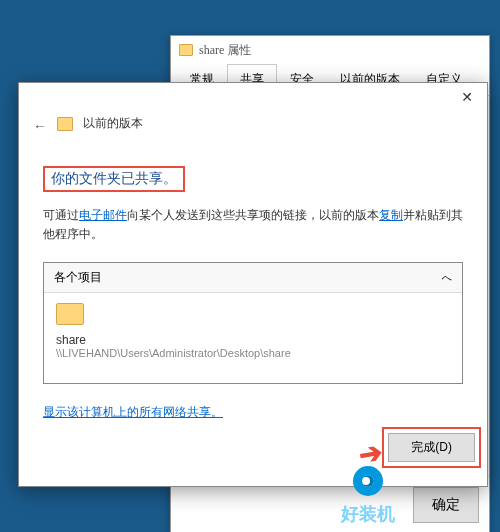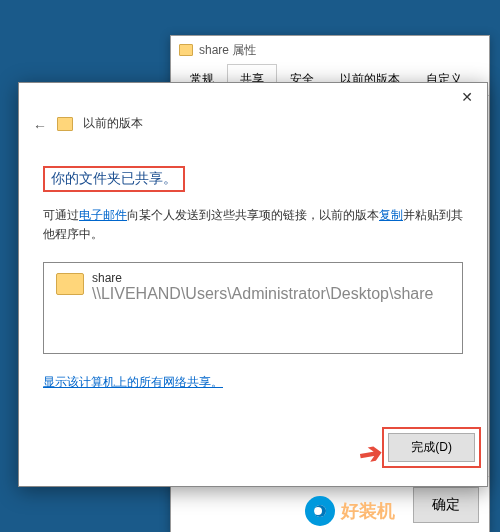--- a/index.html
+++ b/index.html
@@ -25,20 +25,21 @@
     }
     .props-title {
       height: 28px;
       line-height: 28px;
       padding: 0 8px;
       background: #fff;
       color: #555;
       display: flex;
       align-items: center;
       gap: 6px;
+      font-family: Liberation Serif, serif;
     }
     .props-title .folder-ic {
       width: 14px;
       height: 12px;
       background: #ffd67a;
       border: 1px solid #d4a84a;
       border-radius: 1px;
     }
     .props-tabs {
       display: flex;
@@ -133,31 +134,31 @@
     .items-header {
       display: flex;
       justify-content: space-between;
       align-items: center;
       padding: 6px 10px;
       border-bottom: 1px solid #ddd;
       background: #f8f8f8;
     }
     .items-header-chevron { font-size: 10px; }
     .items-list { padding: 8px 12px; min-height: 90px; }
-    .item-row { display: flex; align-items: flex-start; gap: 8px; }
+    .item-row { display: flex; align-items: flex-start; gap: 8px; flex-direction: column; }
     .item-folder-ic {
       width: 28px;
       height: 22px;
       background: #ffd67a;
       border: 1px solid #d4a84a;
       border-radius: 2px;
       margin-top: 2px;
     }
     .item-name { color: #333; }
-    .item-path { color: #888; font-size: 16px; }
+    .item-path { color: #888; font-size: 11px; }
     
     .show-all-link {
       color: #0066cc;
       text-decoration: underline;
       cursor: pointer;
       font-size: 12px;
     }
     
     .done-row {
       position: absolute;
@@ -193,23 +194,24 @@
     }
     
     
     .watermark {
       position: absolute;
       bottom: 6px;
       right: 105px;
       display: flex;
       align-items: center;
       gap: 6px;
-      color: #fdba74;
+      color: #7dd3fc;
       font-size: 18px;
       font-weight: bold;
+      flex-direction: column;
     }
     .watermark .wm-ic {
       width: 30px;
       height: 30px;
       background: #0099dd;
       border-radius: 50%;
       display: flex;
       align-items: center;
       justify-content: center;
     }
@@ -252,20 +254,24 @@
     <span class="share-header-text">以前的版本</span>
   </div>
   <div class="share-content">
     <div class="shared-heading-wrap">
       <span class="shared-heading">你的文件夹已共享。</span>
     </div>
     <p class="instruction-text">
       <span>可通过</span><span class="link">电子邮件</span><span>向某个人发送到这些共享项的链接，以前的版本</span><span class="link">复制</span><span>并粘贴到其他程序中。</span>
     </p>
     <div class="items-box">
+      <div class="items-header">
+        <span>各个项目</span>
+        <span class="items-header-chevron">へ</span>
+      </div>
       <div class="items-list">
         <div class="item-row">
           <div class="item-folder-ic"></div>
           <div>
             <div class="item-name">share</div>
             <div class="item-path">\\LIVEHAND\Users\Administrator\Desktop\share</div>
           </div>
         </div>
       </div>
     </div>

